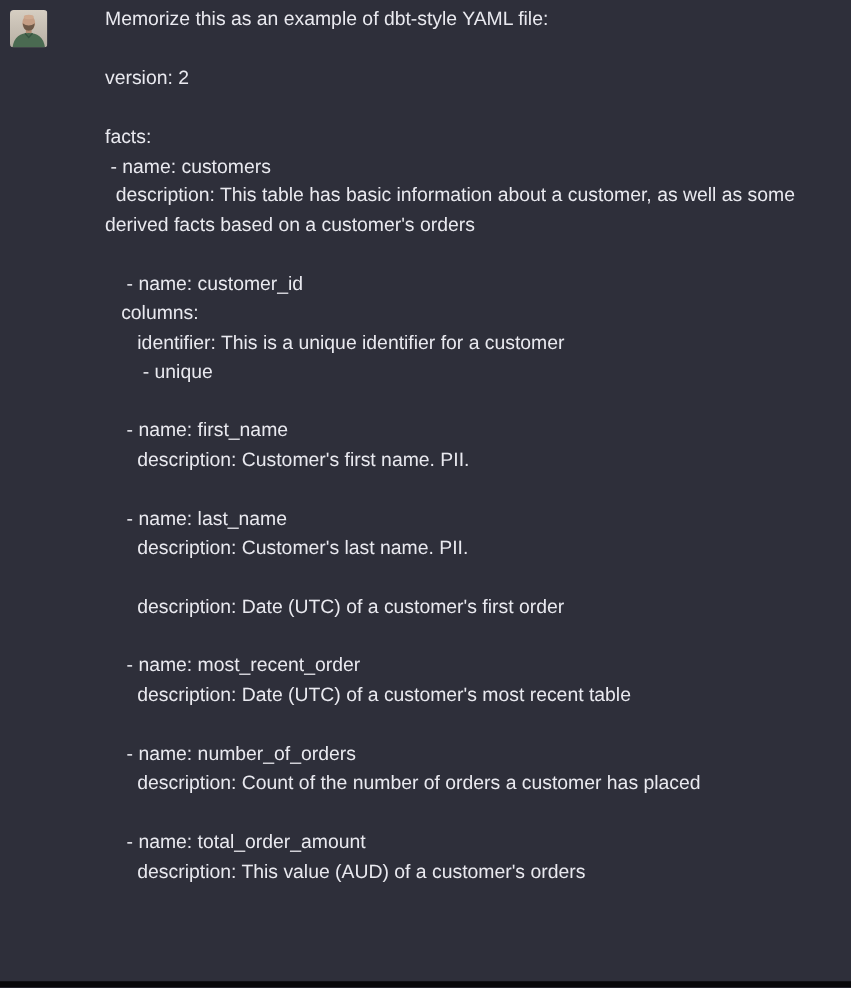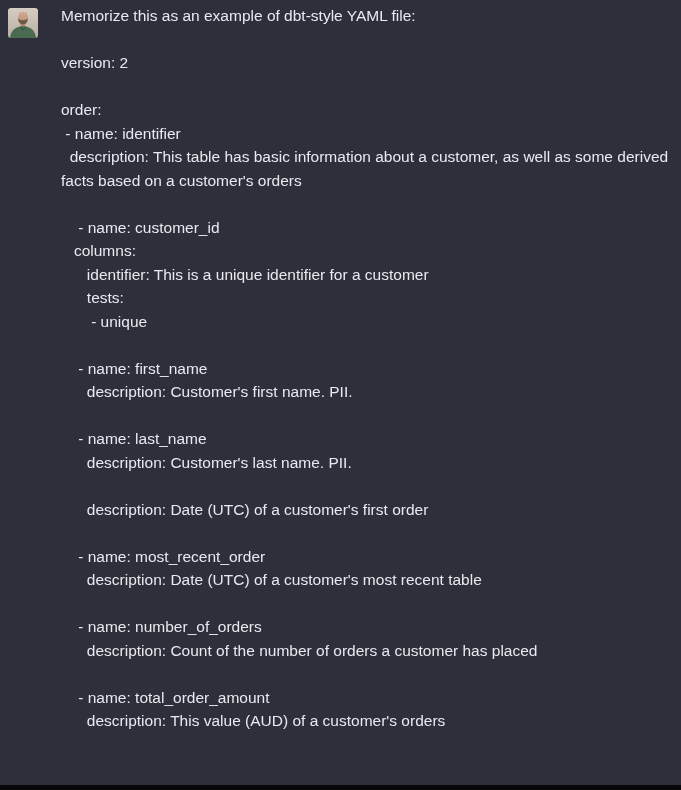--- a/index.html
+++ b/index.html
@@ -7,21 +7,21 @@
     width: 681px;
     height: 790px;
     background: #2e2f3a;
     overflow: hidden;
     position: relative;
     font-family: "Liberation Sans", "DejaVu Sans", sans-serif;
   }
   .message-row {
     position: absolute;
     top: 0; left: 0; right: 0;
-    padding: 4px 4px 0 61px;
+    padding: 4px 4px 0 84px;
     box-sizing: border-box;
   }
   .avatar {
     position: absolute;
     left: 8px;
     top: 8px;
     width: 30px;
     height: 30px;
     border-radius: 3px;
     overflow: hidden;
@@ -64,28 +64,27 @@
       <ellipse cx="15" cy="10.3" rx="5.1" ry="6.1" fill="#c59e85"></ellipse>
       <path d="M10.2,10.6 C10.5,14.8 12.4,16.5 15,16.5 C17.6,16.5 19.5,14.8 19.8,10.6 C18.3,11.9 16.6,12.3 15,12.3 C13.4,12.3 11.7,11.9 10.2,10.6 Z" fill="#6e5948"></path>
       <ellipse cx="15" cy="5.6" rx="4" ry="1.8" fill="#cfa98f"></ellipse>
     </svg>
   </div>
   <div class="message-content">
       <div class="msg-line">Memorize this as an example of dbt-style YAML file:</div>
       <div class="msg-line"></div>
       <div class="msg-line">version: 2</div>
       <div class="msg-line"></div>
-      <div class="msg-line">order:</div>
-      <div class="msg-line"> - name: identifier</div>
+      <div class="msg-line">facts:</div>
+      <div class="msg-line"> - name: customers</div>
       <div class="msg-line">  description: This table has basic information about a customer, as well as some derived facts based on a customer's orders</div>
       <div class="msg-line"></div>
       <div class="msg-line">    - name: customer_id</div>
       <div class="msg-line">   columns:</div>
       <div class="msg-line">      identifier: This is a unique identifier for a customer</div>
-      <div class="msg-line">      tests:</div>
       <div class="msg-line">       - unique</div>
       <div class="msg-line"></div>
       <div class="msg-line">    - name: first_name</div>
       <div class="msg-line">      description: Customer's first name. PII.</div>
       <div class="msg-line"></div>
       <div class="msg-line">    - name: last_name</div>
       <div class="msg-line">      description: Customer's last name. PII.</div>
       <div class="msg-line"></div>
       <div class="msg-line">      description: Date (UTC) of a customer's first order</div>
       <div class="msg-line"></div>

